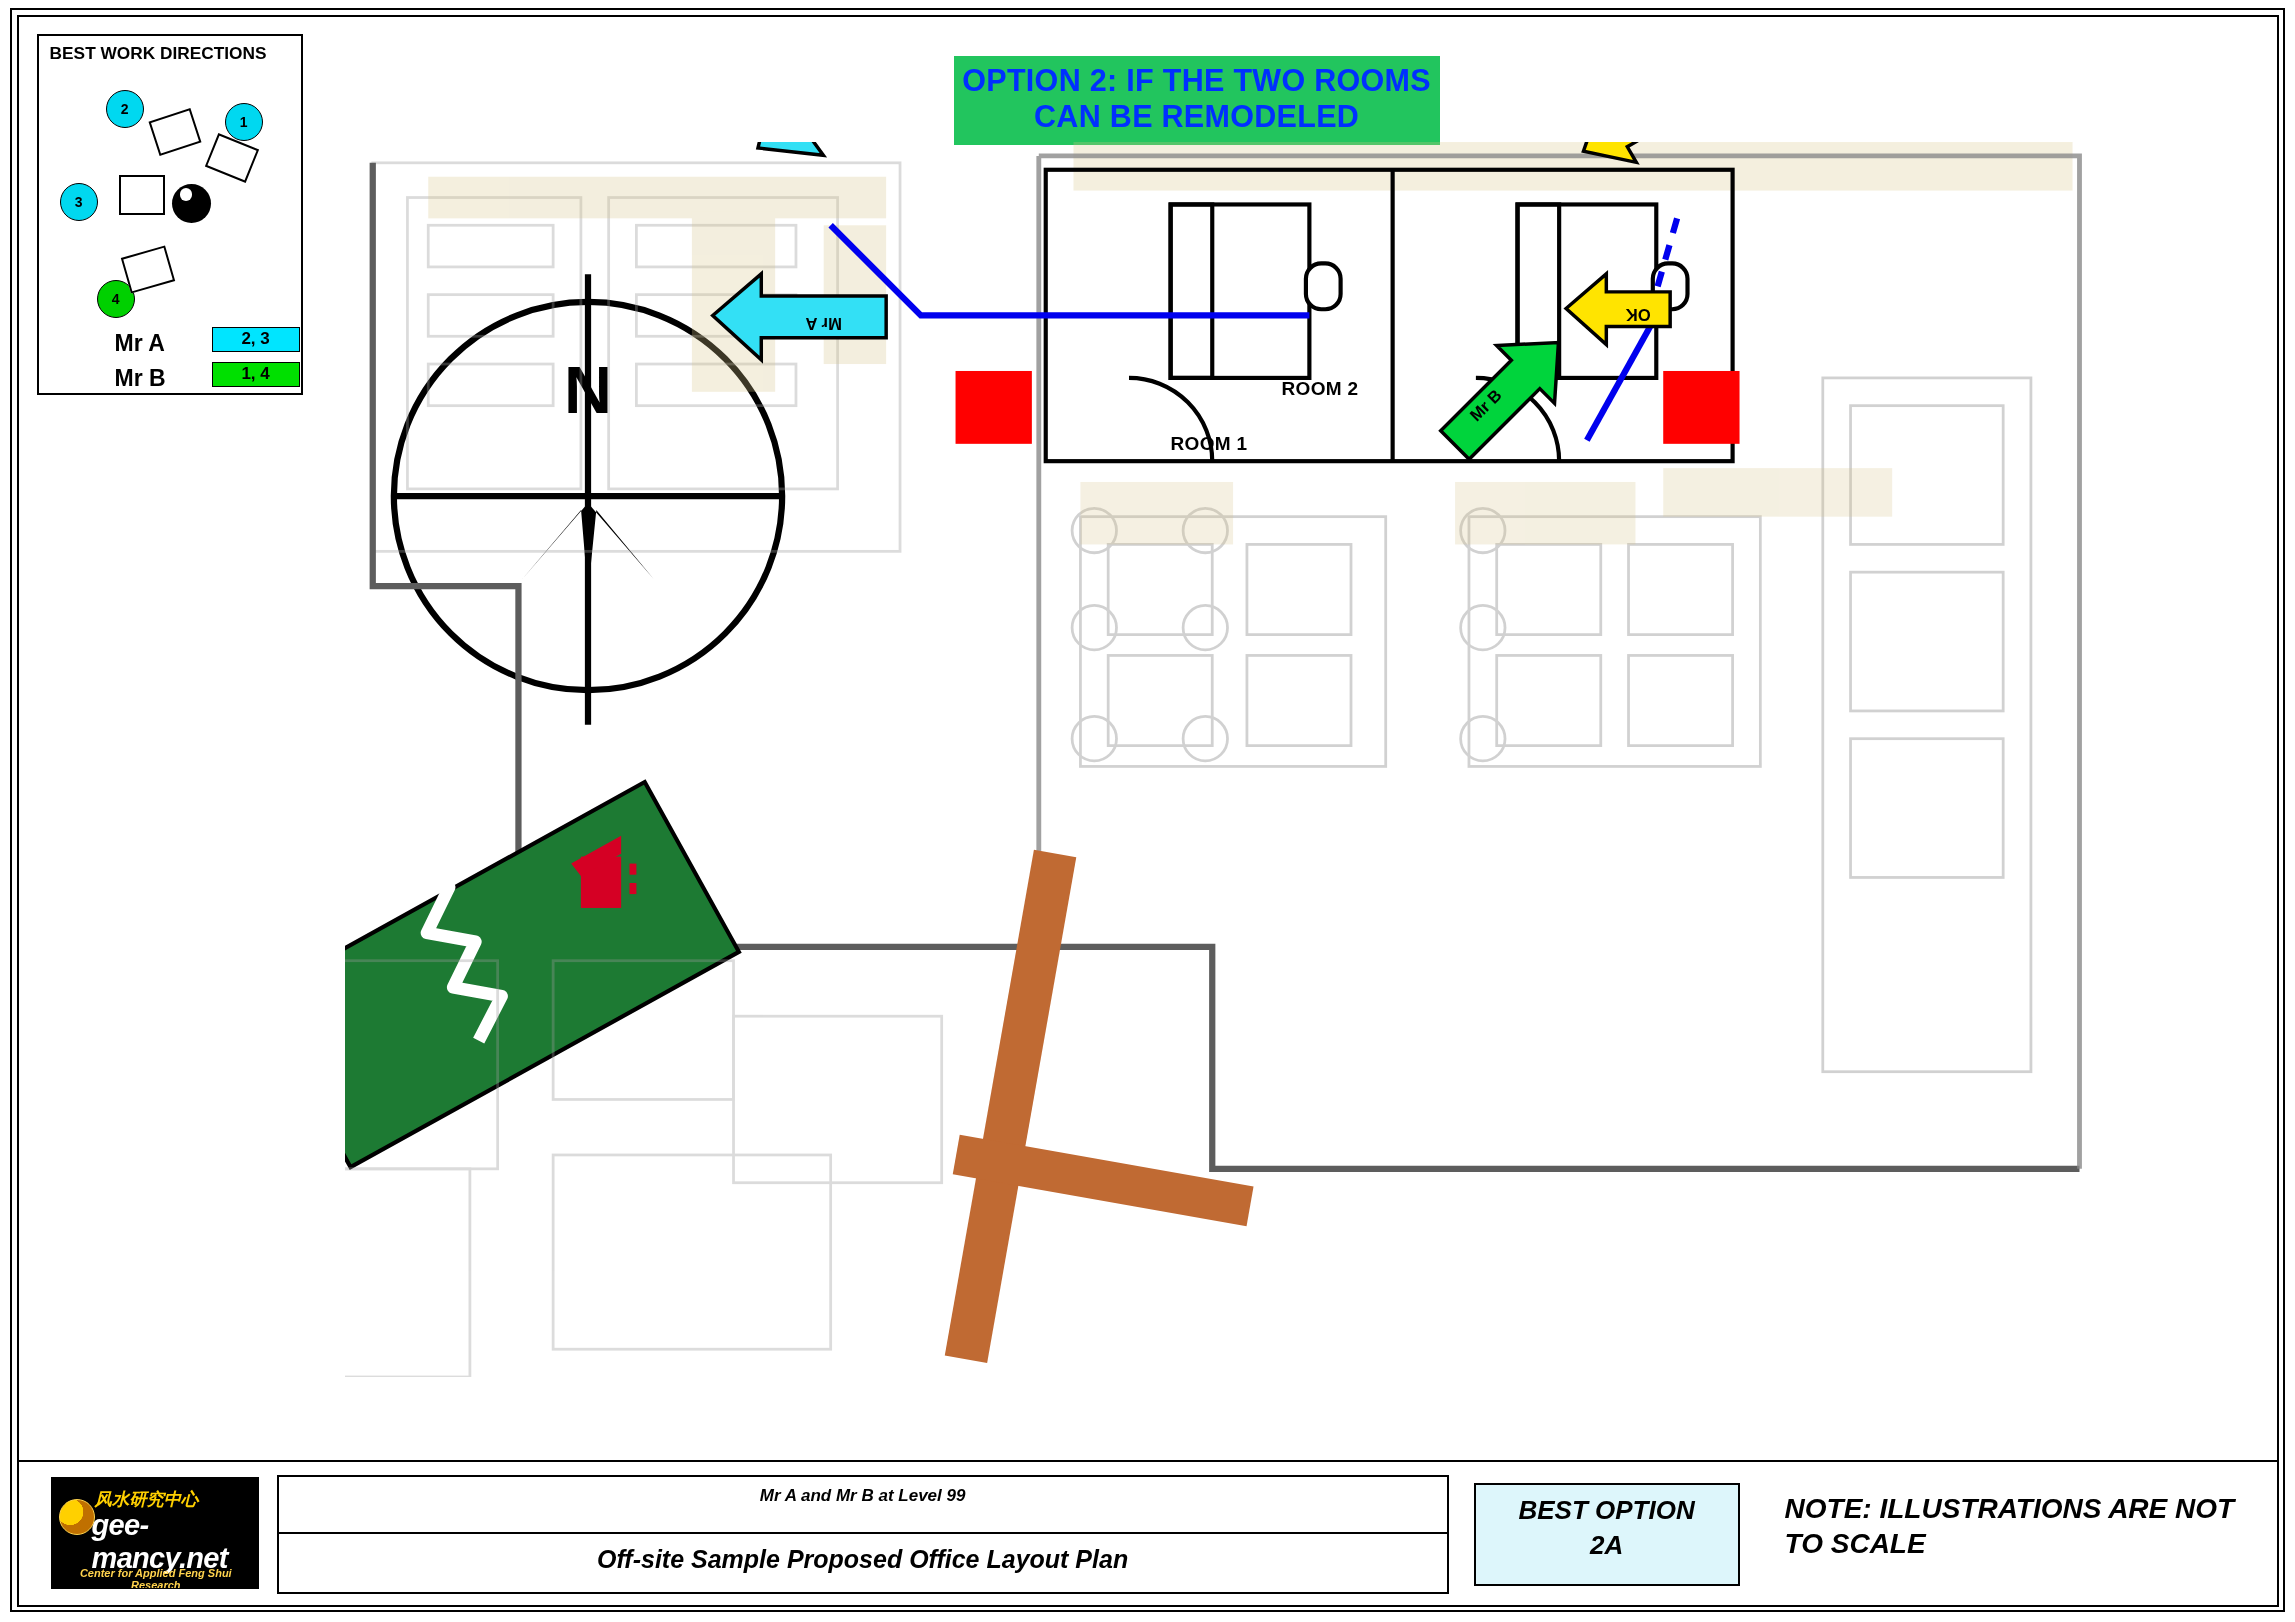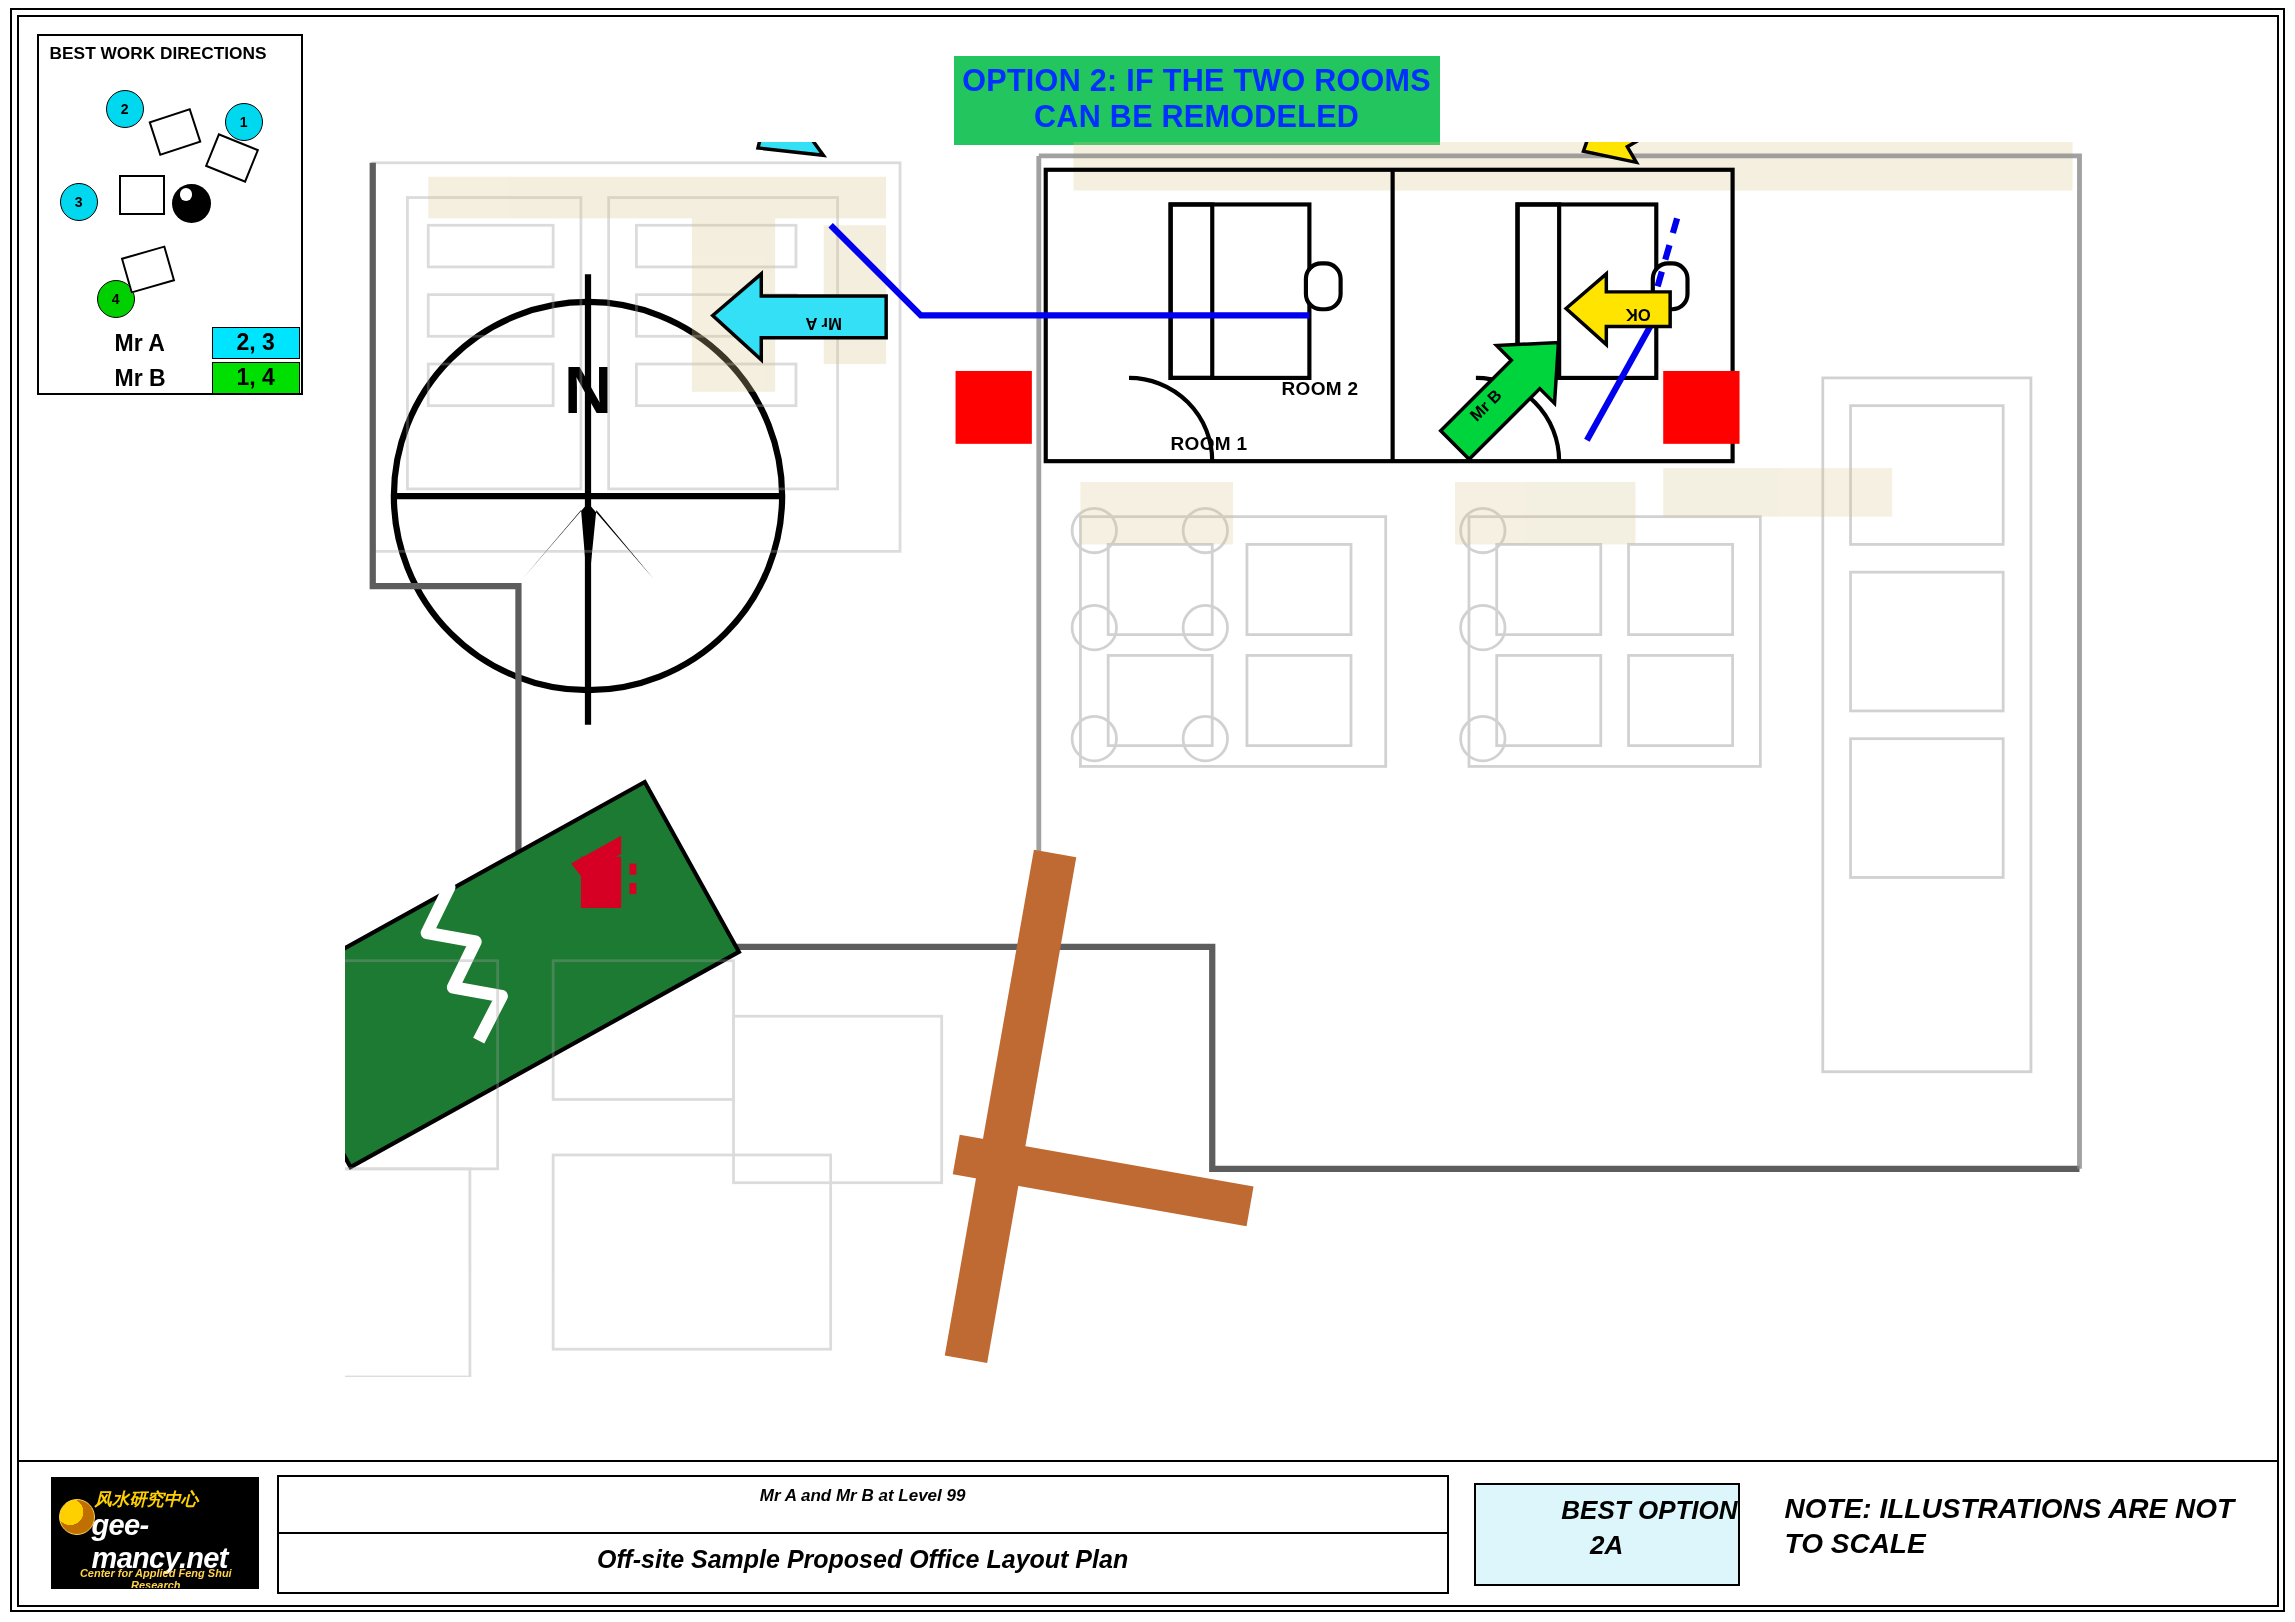--- a/index.html
+++ b/index.html
@@ -100,21 +100,21 @@
   }
 
   .mr-label {
     position: absolute;
     font-size: 23px;
     font-weight: bold;
     color: #000;
   }
   .mr-val {
     position: absolute;
-    font-size: 23px;
+    font-size: 17px;
     font-weight: bold;
     color: #000;
     text-align: center;
     border: 1.4px solid #000;
     padding: 1.4px 0;
   }
   .val-cyan { background: #00e5ff; }
   .val-green { background: #00e000; }
 
   
@@ -273,21 +273,20 @@
     background: #ddf6fb;
     border: 2.1px solid #000;
     box-sizing: border-box;
     text-align: center;
     padding-top: 9.7px;
   }
   .tb-best .l1 {
     font-size: 26px;
     font-weight: bold;
     color: #000;
-    text-align: right;
   }
   .tb-best .l2 {
     font-size: 26px;
     font-weight: bold;
     color: #000;
     margin-top: 4.2px;
   }
   .tb-note {
     position: absolute;
     left: 1766px;

